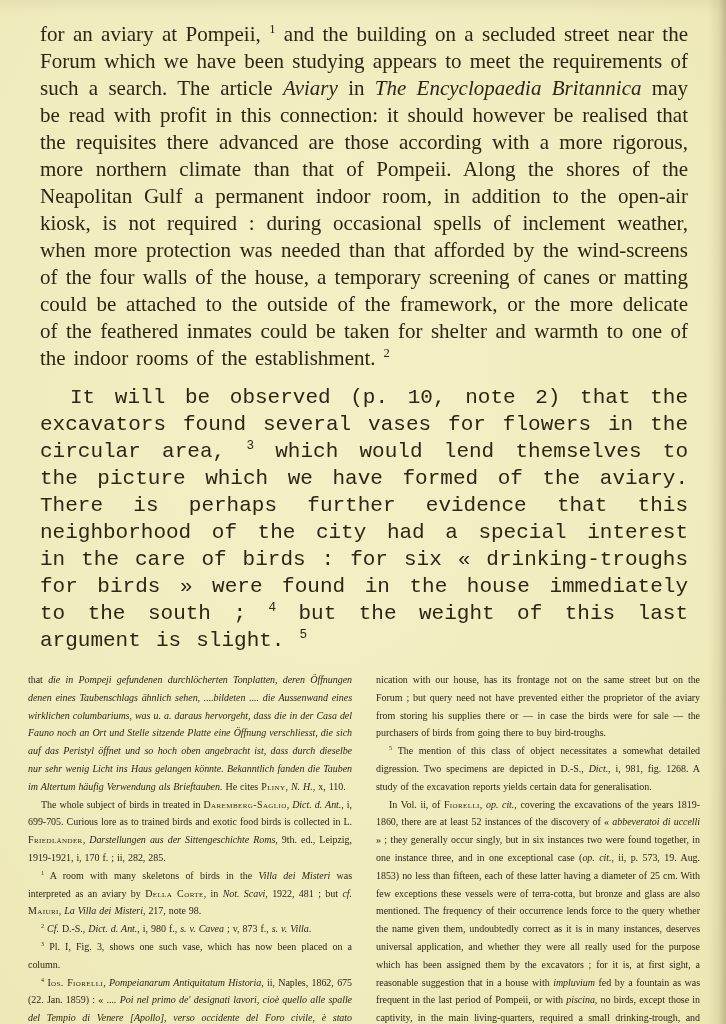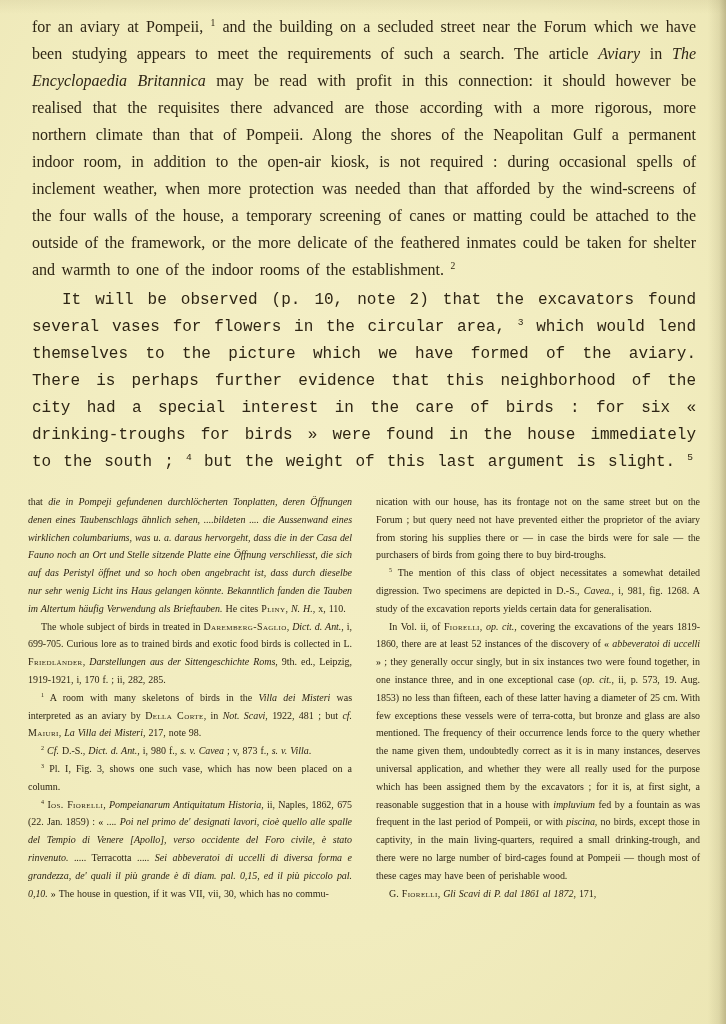--- a/index.html
+++ b/index.html
@@ -19,22 +19,22 @@
     position: relative;
   }
   .page {
     position: absolute;
     left: 28px;
     top: 9px;
     width: 672px;
   }
   
   .main p {
-    margin: 4px;
-    font-size: 16px;
+    margin: 12px;
+    font-size: 21px;
     line-height: 27px;
     text-align: justify;
     word-spacing: 2.5px;
   }
   .main p.ind { text-indent: 30px; font-family: Liberation Mono, monospace; }
   
   .footnotes {
     margin-top: 17px;
     display: flex;
     gap: 24px;
@@ -75,18 +75,18 @@
     <div class="fn-col">
         <p class="cont"><span>that </span><span class="i">die in Pompeji gefundenen durchlöcherten Tonplatten, deren Öffnungen denen eines Taubenschlags ähnlich sehen, ....bildeten .... die Aussenwand eines wirklichen columbariums, was u. a. daraus hervorgeht, dass die in der Casa del Fauno noch an Ort und Stelle sitzende Platte eine Öffnung verschliesst, die sich auf das Peristyl öffnet und so hoch oben angebracht ist, dass durch dieselbe nur sehr wenig Licht ins Haus gelangen könnte. Bekanntlich fanden die Tauben im Altertum häufig Verwendung als Brieftauben.</span><span>  He cites </span><span class="sc">Pliny</span><span>, </span><span class="i">N. H.</span><span>, x, 110.</span></p>
         <p class="ind"><span>The whole subject of birds in treated in </span><span class="sc">Daremberg-Saglio</span><span>, </span><span class="i">Dict. d. Ant.</span><span>, i, 699-705.  Curious lore as to trained birds and exotic food birds is collected in L. </span><span class="sc">Friedländer</span><span>, </span><span class="i">Darstellungen aus der Sittengeschichte Roms</span><span>, 9th. ed., Leipzig, 1919-1921, i, 170 f. ; ii, 282, 285.</span></p>
         <p class="ind"><span class="sup">1</span><span> A room with many skeletons of birds in the </span><span class="i">Villa dei Misteri</span><span> was interpreted as an aviary by </span><span class="sc">Della Corte</span><span>, in </span><span class="i">Not. Scavi</span><span>, 1922, 481 ; but </span><span class="i">cf.</span><span> </span><span class="sc">Maiuri</span><span>, </span><span class="i">La Villa dei Misteri</span><span>, 217, note 98.</span></p>
         <p class="ind"><span class="sup">2</span><span> </span><span class="i">Cf.</span><span> D.-S., </span><span class="i">Dict. d. Ant.</span><span>, i, 980 f., </span><span class="i">s. v. Cavea</span><span> ; v, 873 f., </span><span class="i">s. v. Villa</span><span>.</span></p>
         <p class="ind"><span class="sup">3</span><span> Pl. I, Fig. 3, shows one such vase, which has now been placed on a column.</span></p>
         <p class="ind"><span class="sup">4</span><span> </span><span class="sc">Ios.</span><span> </span><span class="sc">Fiorelli</span><span>, </span><span class="i">Pompeianarum Antiquitatum Historia</span><span>, ii, Naples, 1862, 675 (22. Jan. 1859) : « .... </span><span class="i">Poi nel primo de' designati lavori, cioè quello alle spalle del Tempio di Venere [Apollo], verso occidente del Foro civile, è stato rinvenuto.</span><span> ..... Terracotta ..... </span><span class="i">Sei abbeveratoi di uccelli di diversa forma e grandezza, de' quali il più grande è di diam. pal. 0,15, ed il più piccolo pal. 0,10.</span><span> »  The house in question, if it was VII, vii, 30, which has no commu-</span></p>
       </div>
     <div class="fn-col">
         <p class="cont"><span>nication with our house, has its frontage not on the same street but on the Forum ; but query need not have prevented either the proprietor of the aviary from storing his supplies there or — in case the birds were for sale — the purchasers of birds from going there to buy bird-troughs.</span></p>
-        <p class="ind"><span class="sup">5</span><span> The mention of this class of object necessitates a somewhat detailed digression.  Two specimens are depicted in D.-S., </span><span class="i">Cavea.</span><span>, i, 981, fig. 1268.  A study of the excavation reports yields certain data for generalisation.</span></p>
+        <p class="ind"><span class="sup">5</span><span> The mention of this class of object necessitates a somewhat detailed digression.  Two specimens are depicted in D.-S., </span><span class="i">Dict.</span><span>, i, 981, fig. 1268.  A study of the excavation reports yields certain data for generalisation.</span></p>
         <p class="ind"><span>In Vol. ii, of </span><span class="sc">Fiorelli</span><span>, </span><span class="i">op. cit.</span><span>, covering the excavations of the years 1819-1860, there are at least 52 instances of the discovery of « </span><span class="i">abbeveratoi di uccelli</span><span> » ; they generally occur singly, but in six instances two were found together, in one instance three, and in one exceptional case (</span><span class="i">op. cit.</span><span>, ii, p. 573, 19. Aug. 1853) no less than fifteen, each of these latter having a diameter of 25 cm. With few exceptions these vessels were of terra-cotta, but bronze and glass are also mentioned.  The frequency of their occurrence lends force to the query whether the name given them, undoubtedly correct as it is in many instances, deserves universal application, and whether they were all really used for the purpose which has been assigned them by the excavators ; for it is, at first sight, a reasonable suggestion that in a house with </span><span class="i">impluvium</span><span> fed by a fountain as was frequent in the last period of Pompeii, or with </span><span class="i">piscina</span><span>, no birds, except those in captivity, in the main living-quarters, required a small drinking-trough, and there were no large number of bird-cages found at Pompeii — though most of these cages may have been of perishable wood.</span></p>
         <p class="ind"><span>G. </span><span class="sc">Fiorelli</span><span>, </span><span class="i">Gli Scavi di P. dal 1861 al 1872</span><span>, 171,</span></p>
       </div>
   </div>
 </div>
 
 </body></html>

